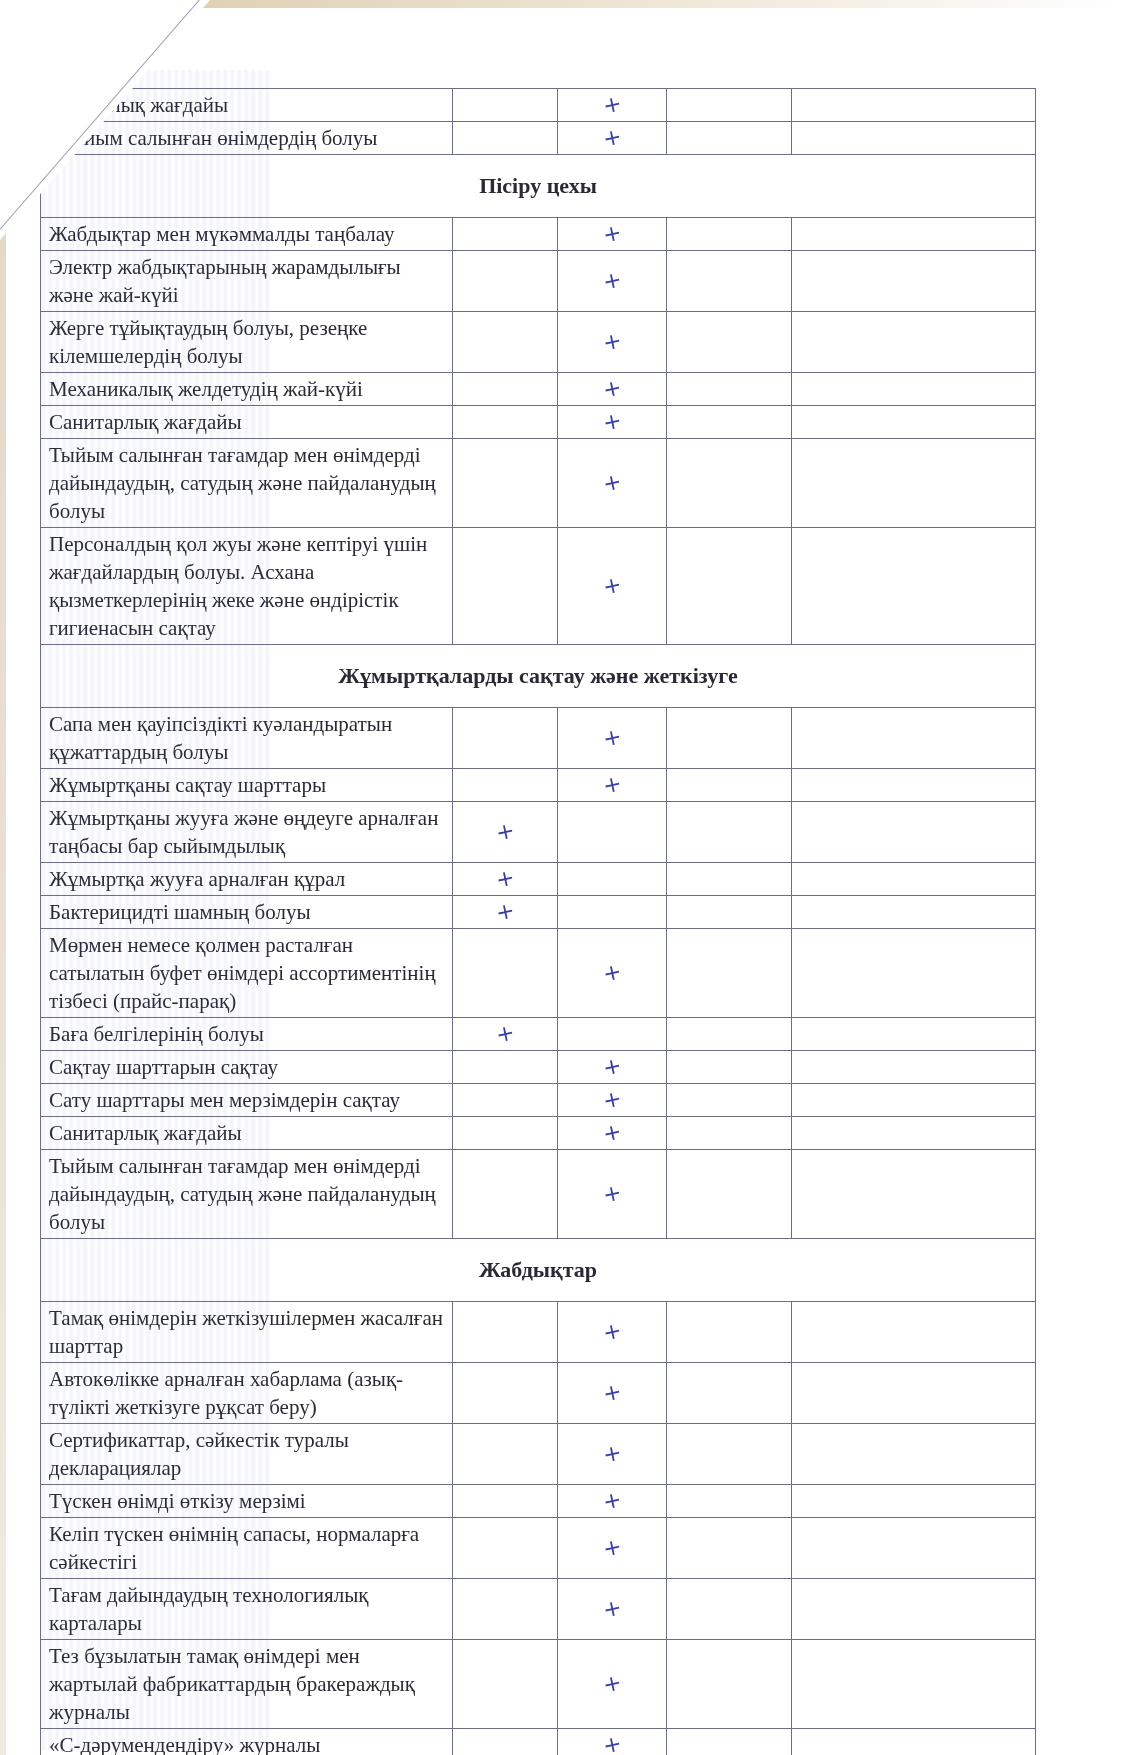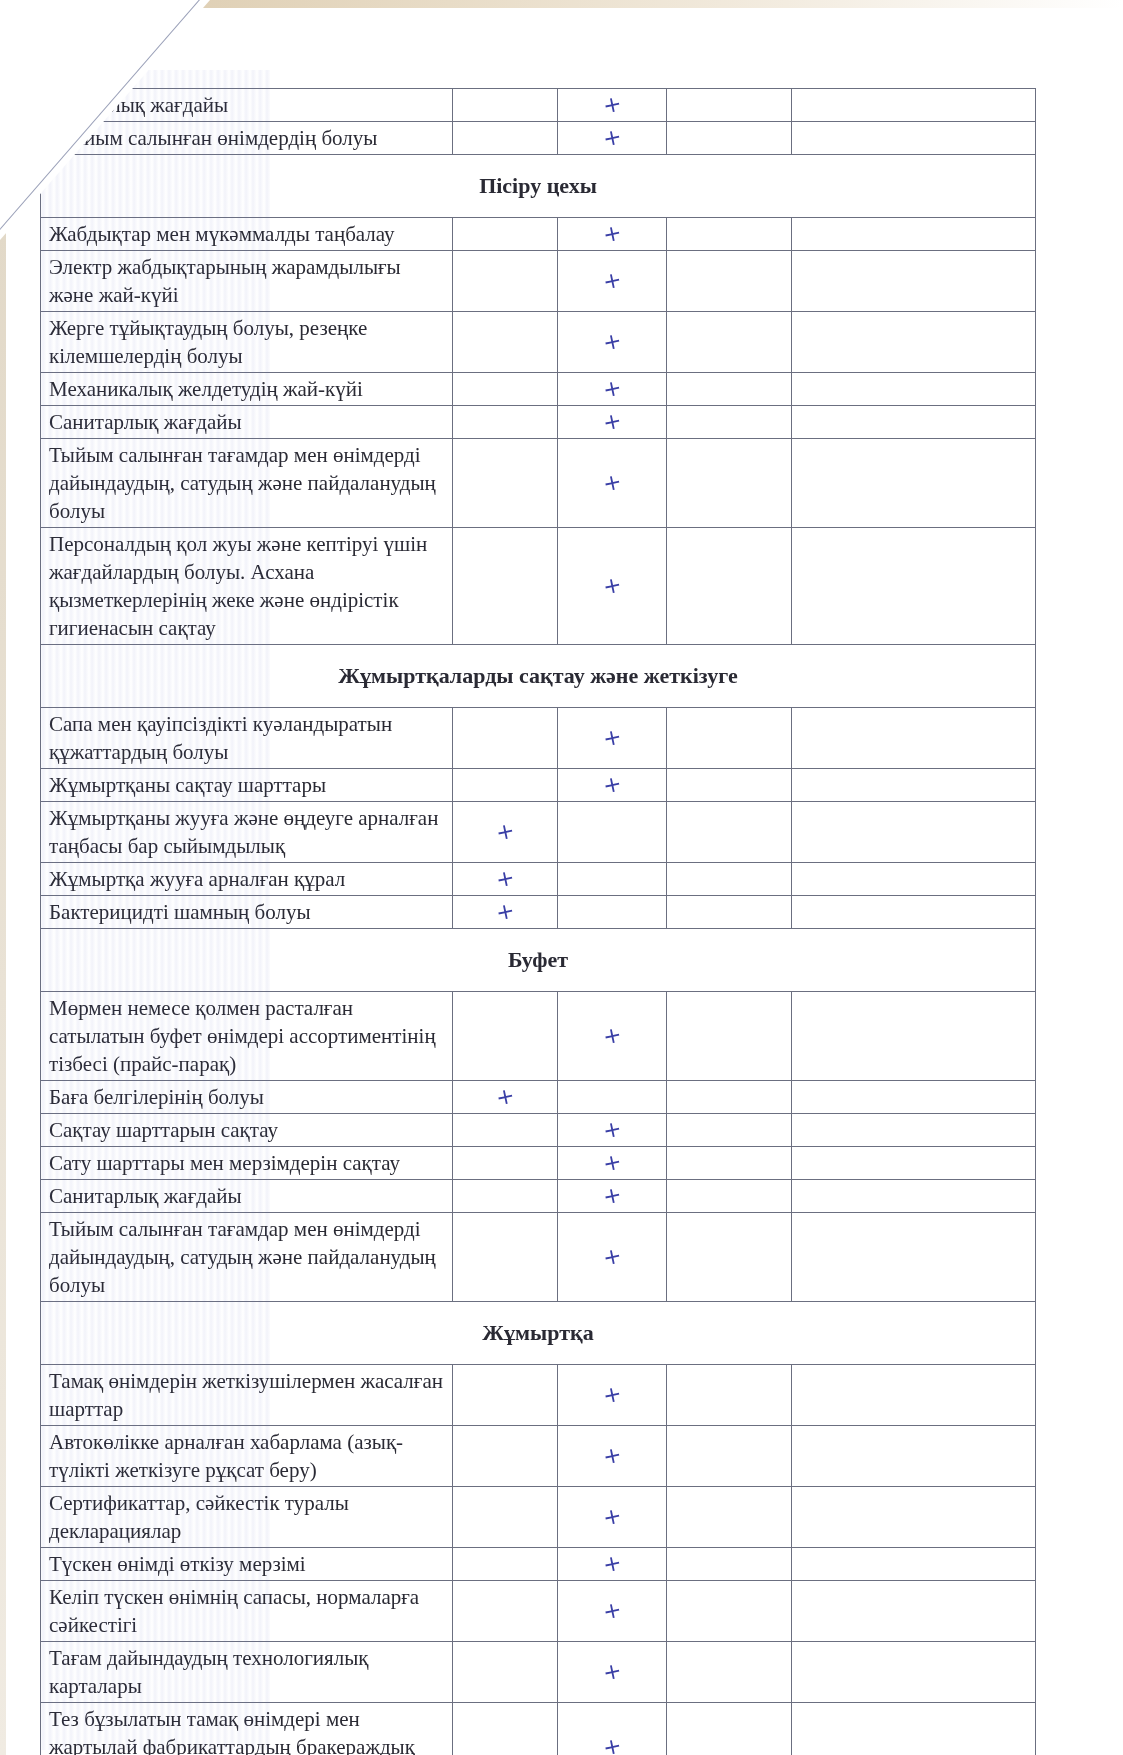--- a/index.html
+++ b/index.html
@@ -167,67 +167,64 @@
           <td class="c4"></td>
           <td class="c5"></td>
         </tr>
         <tr>
           <td class="item">Бактерицидті шамның болуы</td>
           <td class="c2"><span class="mark">+</span></td>
           <td class="c3"><span class="mark"></span></td>
           <td class="c4"></td>
           <td class="c5"></td>
         </tr>
+        <tr>
+          <td class="item">Мөрмен немесе қолмен расталған сатылатын буфет өнімдері ассортиментінің тізбесі (прайс-парақ)</td>
+          <td class="c2"><span class="mark"></span></td>
+          <td class="c3"><span class="mark">+</span></td>
+          <td class="c4"></td>
+          <td class="c5"></td>
+        </tr>
+        <tr>
+          <td class="item">Баға белгілерінің болуы</td>
+          <td class="c2"><span class="mark">+</span></td>
+          <td class="c3"><span class="mark"></span></td>
+          <td class="c4"></td>
+          <td class="c5"></td>
+        </tr>
+        <tr>
+          <td class="item">Сақтау шарттарын сақтау</td>
+          <td class="c2"><span class="mark"></span></td>
+          <td class="c3"><span class="mark">+</span></td>
+          <td class="c4"></td>
+          <td class="c5"></td>
+        </tr>
+        <tr>
+          <td class="item">Сату шарттары мен мерзімдерін сақтау</td>
+          <td class="c2"><span class="mark"></span></td>
+          <td class="c3"><span class="mark">+</span></td>
+          <td class="c4"></td>
+          <td class="c5"></td>
+        </tr>
+        <tr>
+          <td class="item">Санитарлық жағдайы</td>
+          <td class="c2"><span class="mark"></span></td>
+          <td class="c3"><span class="mark">+</span></td>
+          <td class="c4"></td>
+          <td class="c5"></td>
+        </tr>
+        <tr>
+          <td class="item">Тыйым салынған тағамдар мен өнімдерді дайындаудың, сатудың және пайдаланудың болуы</td>
+          <td class="c2"><span class="mark"></span></td>
+          <td class="c3"><span class="mark">+</span></td>
+          <td class="c4"></td>
+          <td class="c5"></td>
+        </tr>
         <tr class="section">
-          <td colspan="5">Буфет</td>
-        </tr>
-        <tr>
-          <td class="item">Мөрмен немесе қолмен расталған сатылатын буфет өнімдері ассортиментінің тізбесі (прайс-парақ)</td>
-          <td class="c2"><span class="mark"></span></td>
-          <td class="c3"><span class="mark">+</span></td>
-          <td class="c4"></td>
-          <td class="c5"></td>
-        </tr>
-        <tr>
-          <td class="item">Баға белгілерінің болуы</td>
-          <td class="c2"><span class="mark">+</span></td>
-          <td class="c3"><span class="mark"></span></td>
-          <td class="c4"></td>
-          <td class="c5"></td>
-        </tr>
-        <tr>
-          <td class="item">Сақтау шарттарын сақтау</td>
-          <td class="c2"><span class="mark"></span></td>
-          <td class="c3"><span class="mark">+</span></td>
-          <td class="c4"></td>
-          <td class="c5"></td>
-        </tr>
-        <tr>
-          <td class="item">Сату шарттары мен мерзімдерін сақтау</td>
-          <td class="c2"><span class="mark"></span></td>
-          <td class="c3"><span class="mark">+</span></td>
-          <td class="c4"></td>
-          <td class="c5"></td>
-        </tr>
-        <tr>
-          <td class="item">Санитарлық жағдайы</td>
-          <td class="c2"><span class="mark"></span></td>
-          <td class="c3"><span class="mark">+</span></td>
-          <td class="c4"></td>
-          <td class="c5"></td>
-        </tr>
-        <tr>
-          <td class="item">Тыйым салынған тағамдар мен өнімдерді дайындаудың, сатудың және пайдаланудың болуы</td>
-          <td class="c2"><span class="mark"></span></td>
-          <td class="c3"><span class="mark">+</span></td>
-          <td class="c4"></td>
-          <td class="c5"></td>
-        </tr>
-        <tr class="section">
-          <td colspan="5">Жұмыртқа</td>
+          <td colspan="5">Жабдықтар</td>
         </tr>
         <tr>
           <td class="item">Тамақ өнімдерін жеткізушілермен жасалған шарттар</td>
           <td class="c2"><span class="mark"></span></td>
           <td class="c3"><span class="mark">+</span></td>
           <td class="c4"></td>
           <td class="c5"></td>
         </tr>
         <tr>
           <td class="item">Автокөлікке арналған хабарлама (азық-түлікті жеткізуге рұқсат беру)</td>

